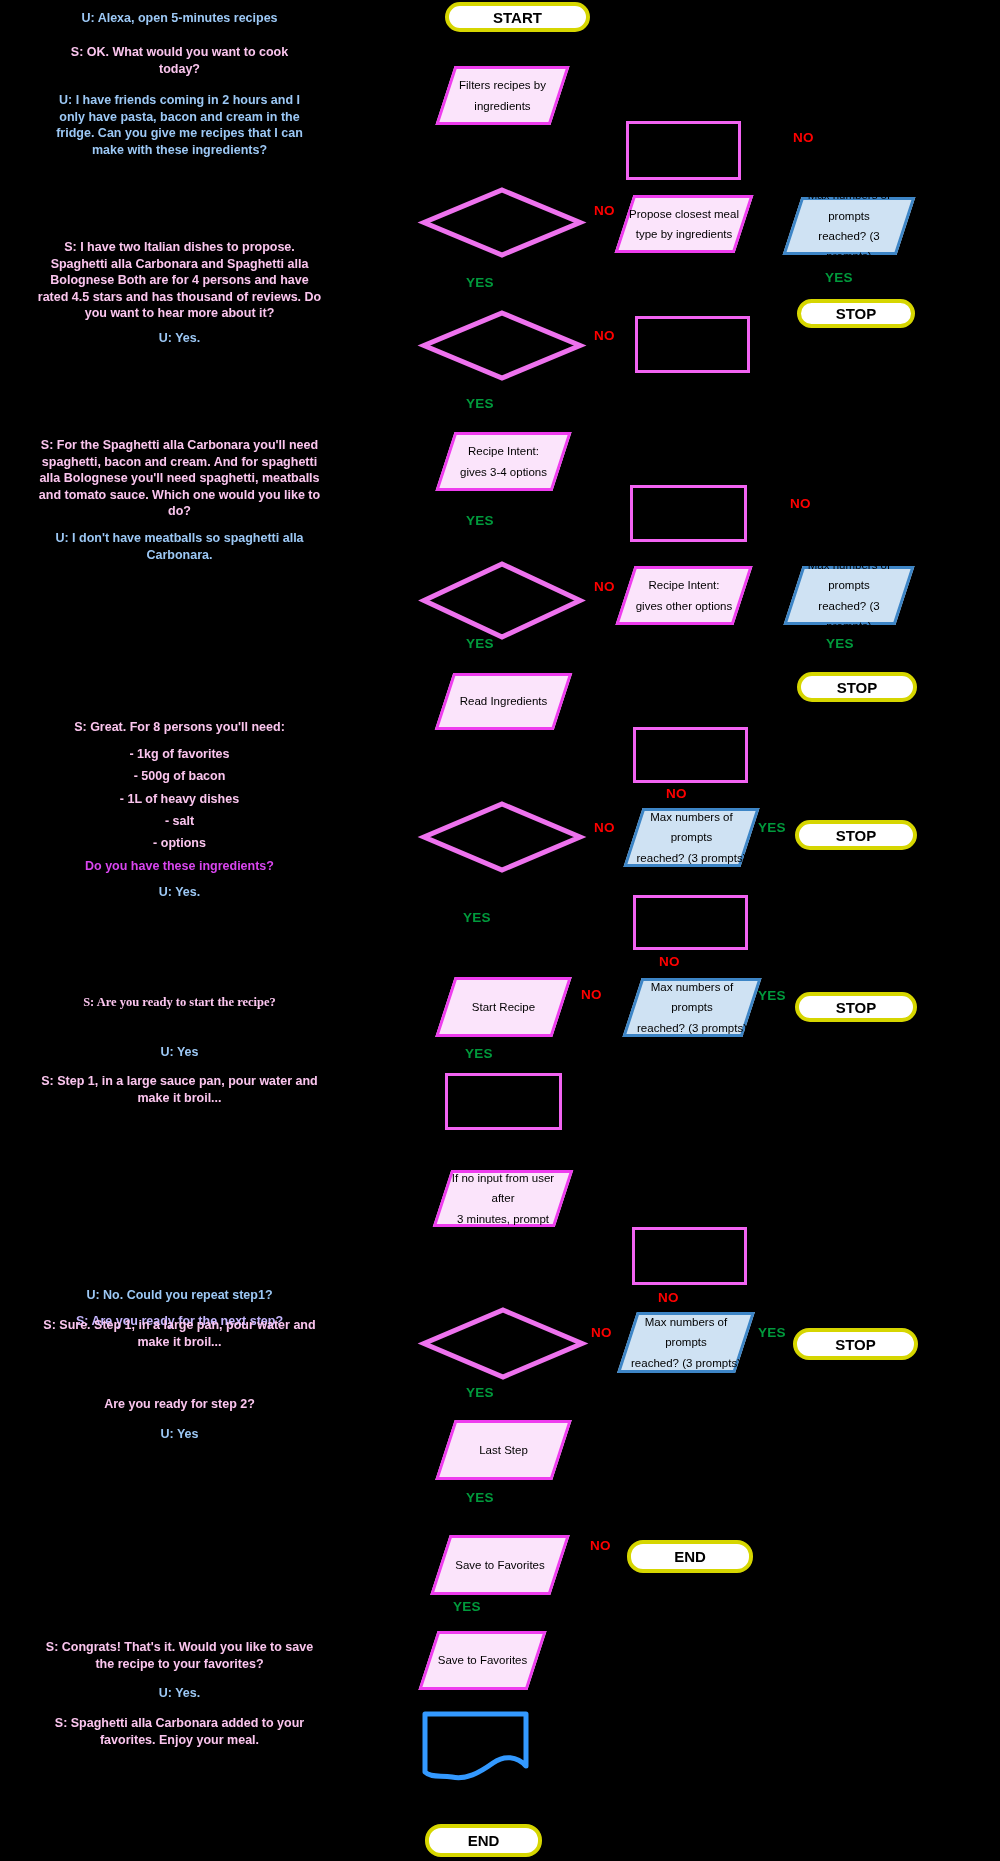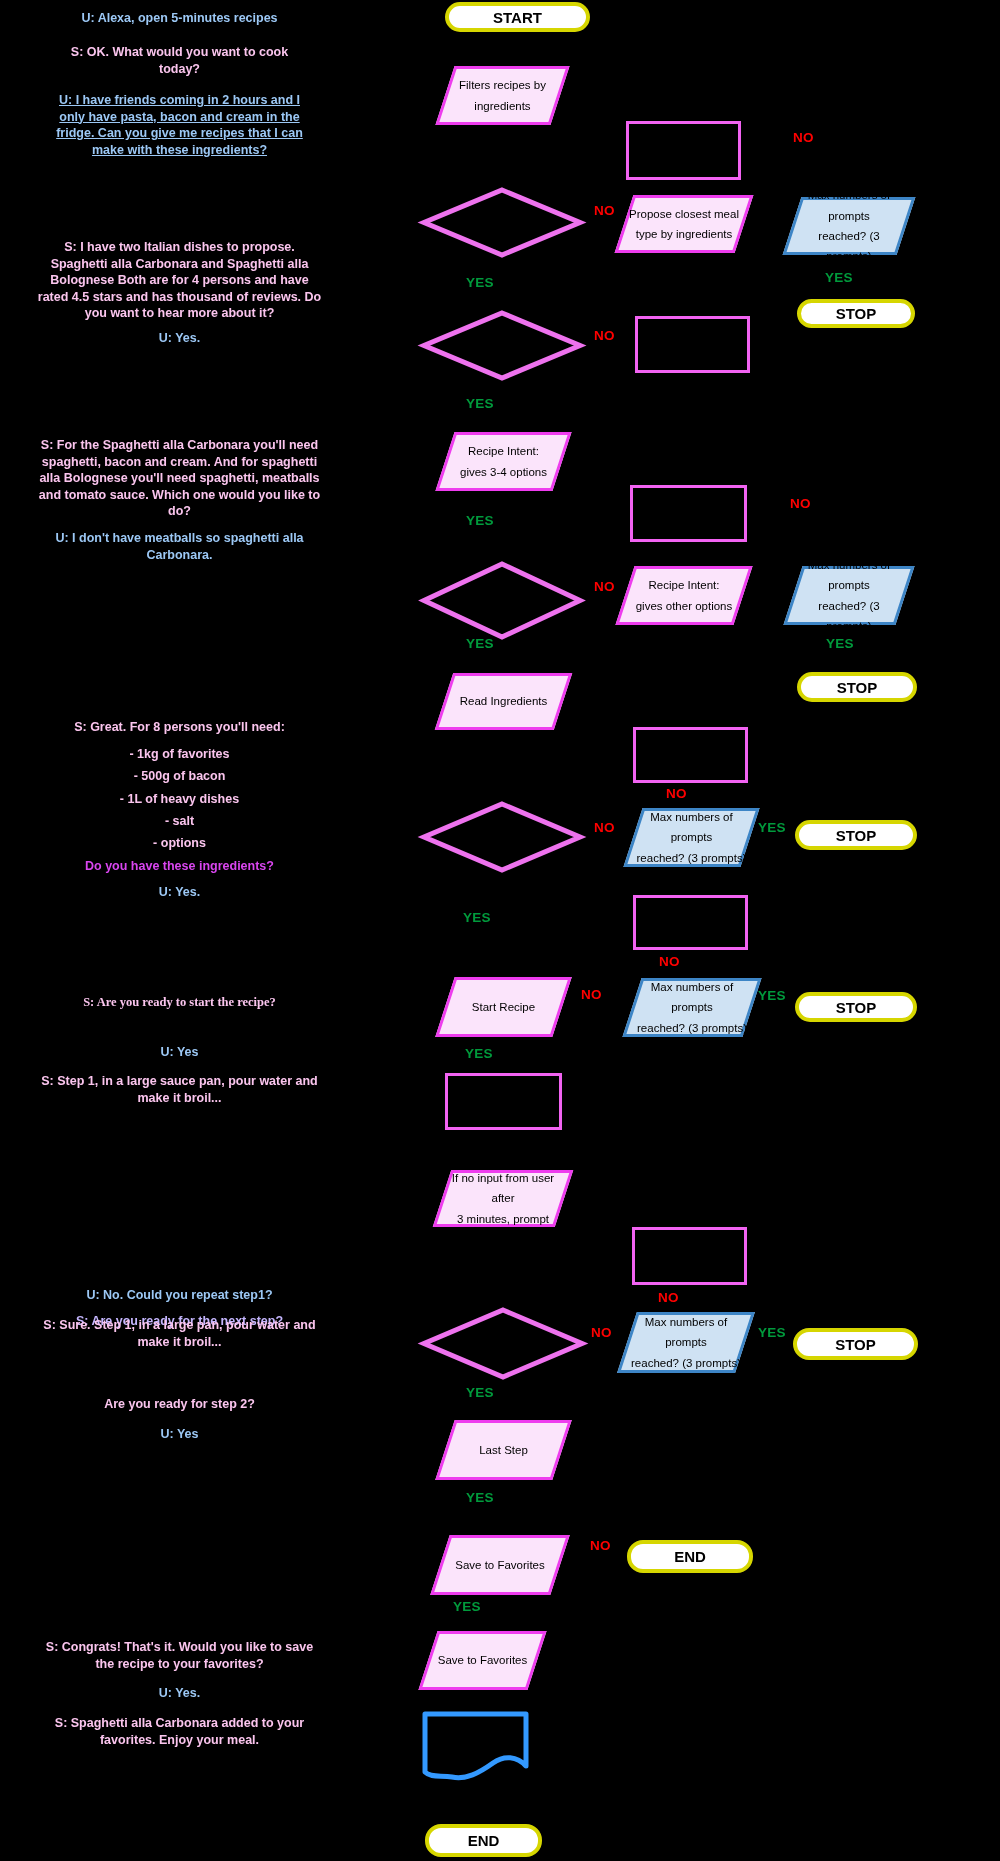--- a/index.html
+++ b/index.html
@@ -45,21 +45,21 @@
   svg.shape{position:absolute;overflow:visible;}
 </style>
 </head>
 <body>
 
 <div id="canvas">
   <div id="dialogue">
       <div class="para-text" style="top: 10px; color: rgb(156, 200, 245);">U: Alexa, open 5-minutes recipes</div>
       <div class="para-text" style="top: 44px; color: rgb(251, 197, 238);">S: OK. What would you want to cook
 today?</div>
-      <div class="para-text" style="top: 92px; color: rgb(156, 200, 245); text-decoration: underline;">U: I have friends coming in 2 hours and I
+      <div class="para-text" style="top: 92px; color: rgb(156, 200, 245);">U: I have friends coming in 2 hours and I
 only have pasta, bacon and cream in the
 fridge. Can you give me recipes that I can
 make with these ingredients?</div>
       <div class="para-text" style="top: 239px; color: rgb(251, 197, 238);">S: I have two Italian dishes to propose.
 Spaghetti alla Carbonara and Spaghetti alla
 Bolognese Both are for 4 persons and have
 rated 4.5 stars and has thousand of reviews. Do
 you want to hear more about it?</div>
       <div class="para-text" style="top: 330px; color: rgb(156, 200, 245);">U: Yes.</div>
       <div class="para-text" style="top: 437px; color: rgb(251, 197, 238);">S: For the Spaghetti alla Carbonara you'll need

